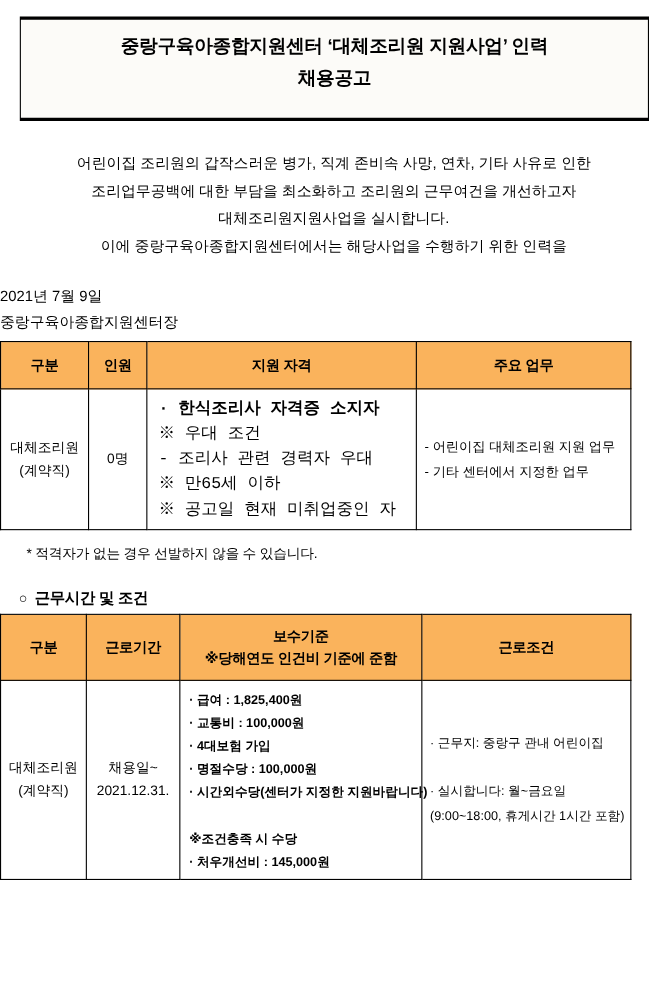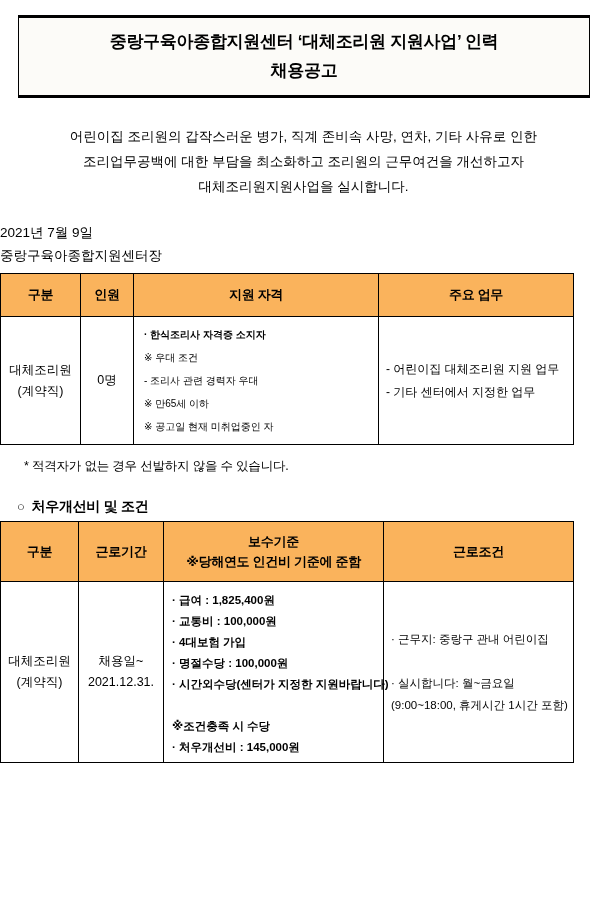--- a/index.html
+++ b/index.html
@@ -15,21 +15,21 @@
   }
 
   
   .title-box {
     margin: 15px 17px 0 18px;
     background: #FCFBF8;
     border: 1px solid #000;
     border-top: 3px solid #000;
     border-bottom: 3px solid #000;
     text-align: center;
-    padding: 9px 0 10px;
+    padding: 9px 0 22px;
   }
   .title-line { font-size: 17px; font-weight: bold; line-height: 29px; letter-spacing: -0.3px; }
 
   
   .intro { margin-top: 26px; text-align: center; font-size: 13.5px; line-height: 25px; }
 
   
   .signature { margin: 22px 18px 0 0; text-align: left; font-size: 13.5px; line-height: 23px; }
 
   
@@ -42,21 +42,21 @@
   table { border-collapse: collapse; table-layout: fixed; width: 573px; margin-top: 6px; }
   th, td { border: 1px solid #000; padding: 0; vertical-align: middle; }
   th { background: #FAB35C; font-size: 13px; font-weight: bold; text-align: center; letter-spacing: -0.3px; }
   .t1 th { height: 43px; }
   .t1 td { height: 116px; }
   .t2 { margin-top: 5px; }
   .t2 th { height: 60px; }
   .t2 td { height: 176px; }
   .th-multi div { line-height: 20px; }
   td.c { text-align: center; font-size: 12.5px; line-height: 21px; }
-  .qual { padding: 6px 2px 6px 10px; font-size: 10px; line-height: 23px; white-space: nowrap; }
+  .qual { padding: 6px 2px 6px 10px; font-size: 15px; line-height: 23px; white-space: nowrap; font-family: Liberation Mono, monospace; }
   .qual .b { font-weight: bold; }
   .duty { padding-left: 7px; font-size: 12px; line-height: 23px; white-space: nowrap; }
   .pay { padding: 8px 2px 4px 8px; font-size: 11.5px; line-height: 21px; white-space: nowrap; font-weight: bold; }
   .pay .blank { height: 21px; }
   .work { padding-left: 7px; font-size: 11.5px; line-height: 22px; white-space: nowrap; }
   .work .blank { height: 22px; }
 
   
   .note { margin: 13px 12px 0 24px; font-size: 12.5px; letter-spacing: -0.2px; }
 </style>
@@ -67,20 +67,21 @@
 
   <div class="title-box">
     <div class="title-line">중랑구육아종합지원센터 ‘대체조리원 지원사업’ 인력</div>
     <div class="title-line">채용공고</div>
   </div>
 
   <div class="intro">
     <div>어린이집 조리원의 갑작스러운 병가, 직계 존비속 사망, 연차, 기타 사유로 인한</div>
     <div>조리업무공백에 대한 부담을 최소화하고 조리원의 근무여건을 개선하고자</div>
     <div>대체조리원지원사업을 실시합니다.</div>
+    <div>이에 중랑구육아종합지원센터에서는 해당사업을 수행하기 위한 인력을</div>
   </div>
 
   <div class="signature">
     <div>2021년 7월 9일</div>
     <div>중랑구육아종합지원센터장</div>
   </div>
 
 
   <table class="t1">
     <colgroup>
@@ -117,21 +118,21 @@
           <div>- 기타 센터에서 지정한 업무</div>
         </div>
       </td>
     </tr>
   </tbody>
     </table>
 
   <div class="note">* 적격자가 없는 경우 선발하지 않을 수 있습니다.</div>
 
   <div class="section-heading heading-cond">
-    <span class="bullet">○</span><span>처우개선비 및 조건</span>
+    <span class="bullet">○</span><span>근무시간 및 조건</span>
   </div>
 
   <table class="t2">
     <colgroup>
       <col style="width:78px">
         <col style="width:85px">
         <col style="width:220px">
         <col style="width:190px">
     </colgroup>
     <tbody>

